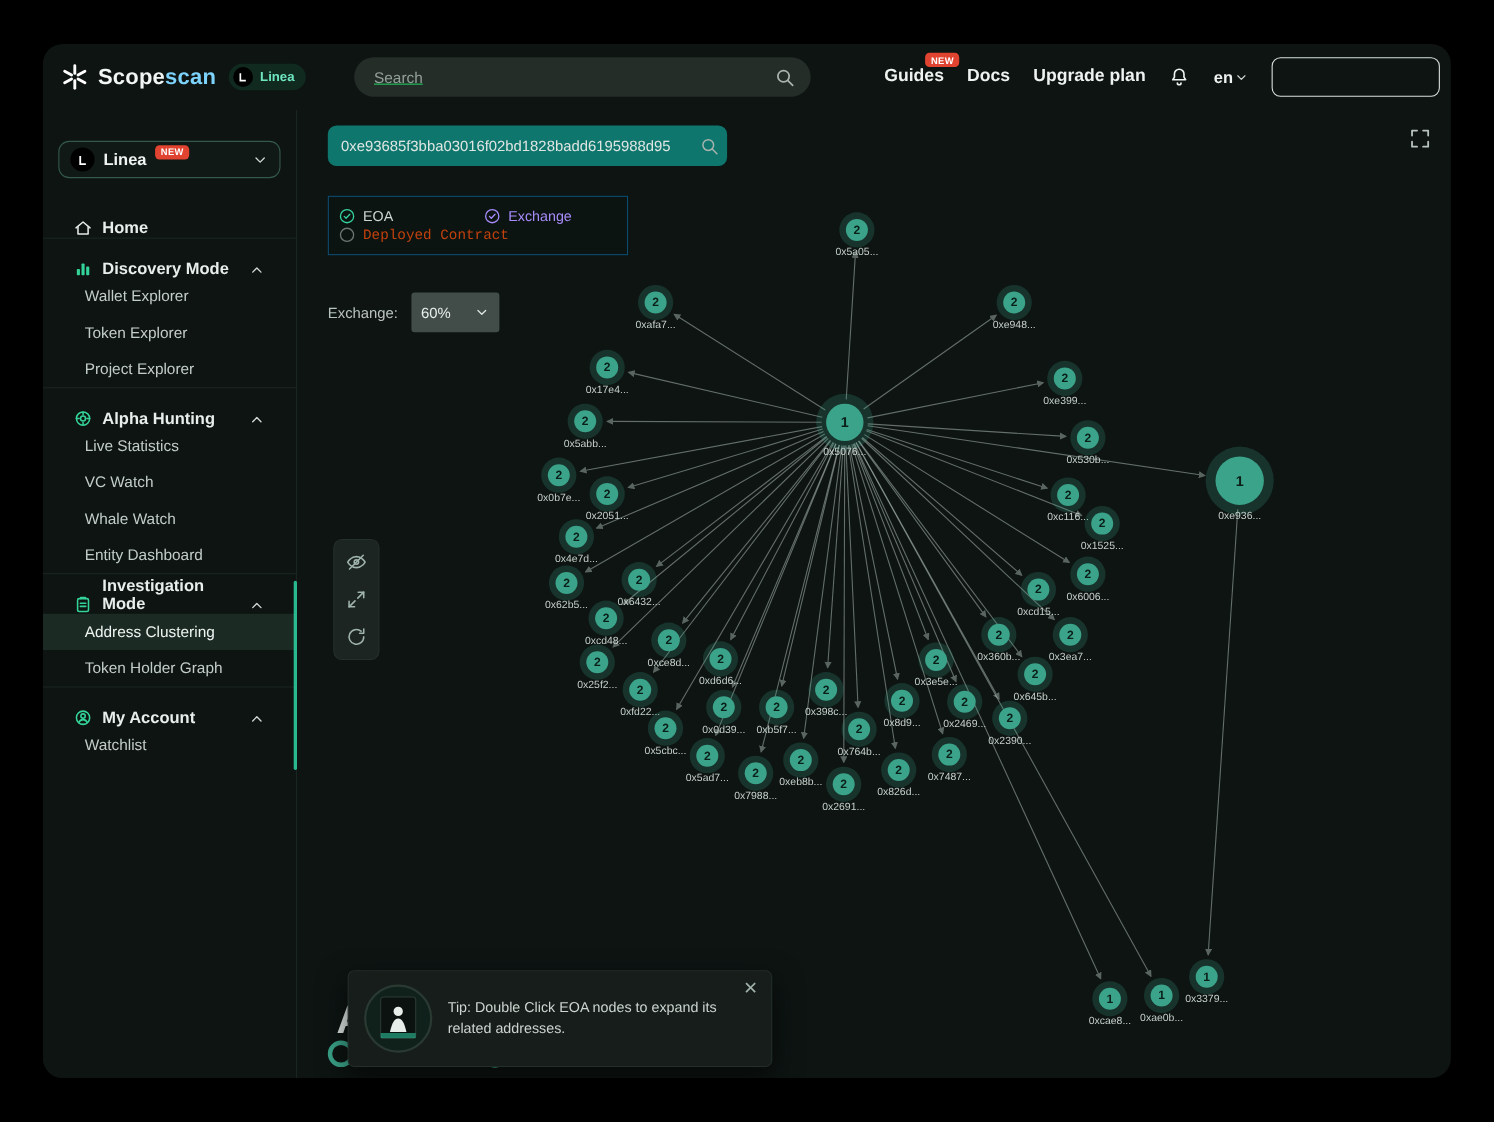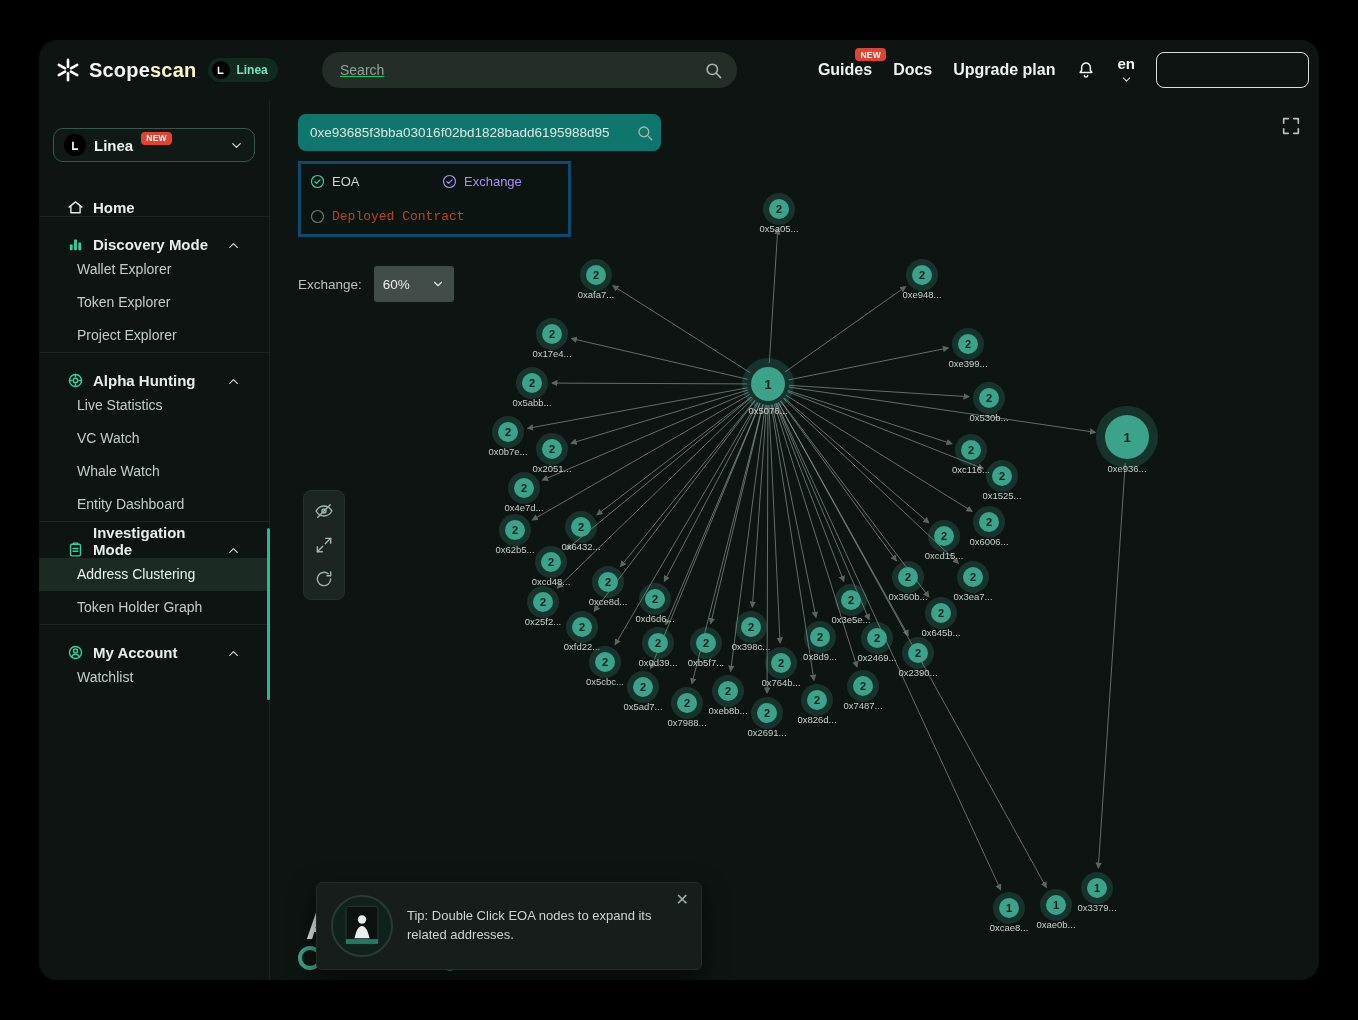--- a/index.html
+++ b/index.html
@@ -7,41 +7,41 @@
               font-family:"Liberation Sans", sans-serif; }
   .app { position:absolute; left:39px; top:40px; width:1280px; height:940px;
          background:#0d1412; border-radius:18px; overflow:hidden; }
 
   
   header { position:absolute; top:0; left:0; right:0; height:60px;
            display:flex; align-items:center; padding:0 8px 0 16px; z-index:20; }
   .logo-group { display:flex; align-items:center; gap:8px; }
   .logo-icon { width:26px; height:26px; display:flex; }
   .logo-text { font-size:20px; font-weight:800; color:#f2f6f4; letter-spacing:.2px; }
-  .logo-text .green { color:#fef9c3; }
+  .logo-text .green { color:#7dd3fc; }
   .chain-pill { display:flex; align-items:center; gap:6px; background:#11criptive;
                 background:#112a20; border-radius:14px; padding:3px 10px 3px 4px;
                 font-size:12px; font-weight:700; color:#6ee7c0; margin-left:4px; }
   .chain-dot { width:18px; height:18px; border-radius:50%; background:#000;
                display:flex; align-items:center; justify-content:center; }
   .search-pill { position:absolute; left:283px; top:12px; width:415px; height:36px;
                  background:#252d29; border-radius:18px; display:flex; align-items:center;
                  padding:0 14px 0 18px; }
   .search-pill input { flex:1; background:transparent; border:none; outline:none;
                  color:#22c55e; font-size:14px; font-family:inherit;text-decoration:underline; }
   .search-pill input::placeholder { color:#93a09a; }
   .header-right { margin-left:auto; display:flex; align-items:center; gap:21px; padding-right:2px; }
   .nav-item { font-size:16px; font-weight:600; color:#eef3f0; cursor:pointer;
               position:relative; text-decoration:none; white-space:nowrap; }
   .new-badge { background:#e0432f; color:#fff; font-size:8.5px; font-weight:700;
                padding:1.5px 5px; border-radius:4px; letter-spacing:.3px; }
   .new-badge.floating { position:absolute; top:-13px; right:-14px; }
   .bell { width:20px; height:20px; display:flex; cursor:pointer; }
   .lang { display:flex; align-items:center; gap:1px; font-size:15px; color:#eef3f0;
-          font-weight:600; cursor:pointer;flex-direction:column; }
+          font-weight:600; cursor:pointer; }
   .wallet-btn { width:153px; height:36px; border:1px solid #d9e1dd; border-radius:8px;
                 background:transparent; cursor:pointer; }
 
   
   .sidebar { position:absolute; left:0; top:60px; bottom:0; width:231px;
              border-right:1px solid #1a2421; z-index:15; background:#0d1412; }
   .network-select { margin:28px 14px 0; height:34px; border:1px solid #34584a;
                     border-radius:10px; background:#101916; display:flex;
                     align-items:center; gap:8px; padding:0 10px; cursor:pointer; }
   .linea-logo { width:22px; height:22px; border-radius:50%; background:#000;
@@ -69,22 +69,22 @@
 
   .address-box { position:absolute; left:28px; top:14px; width:363px; height:37px;
                  background:#0f766e; border-radius:8px; display:flex; align-items:center;
                  padding:0 30px 0 12px; z-index:6; cursor:text; }
   .address-text { font-size:13.5px; color:#dfe6e2; white-space:nowrap; overflow:hidden; }
   .address-search-icon { position:absolute; right:7px; width:18px; height:18px; display:flex; }
 
   .fullscreen-btn { position:absolute; left:1010px; top:15px; width:22px; height:22px;
                     display:flex; cursor:pointer; z-index:6; }
 
-  .legend-box { position:absolute; left:28px; top:61px; width:273px; height:76px;
-                border:3px solid #0c4a6e; background:rgba(13,20,18,.55); z-index:6; }
+  .legend-box { position:absolute; left:28px; top:78px; width:273px; height:54px;
+                border:1px solid #0c4a6e; background:rgba(13,20,18,.55); z-index:6; }
   .leg-entry { position:absolute; display:flex; align-items:center; gap:7px;
                font-size:13px; cursor:pointer; }
   .leg-icon { width:15px; height:15px; display:flex; }
   .leg-eoa      { left:9px;  top:10px; color:#cdd6d2; }
   .leg-exchange { left:141px; top:10px; color:#a78bfa; }
   .leg-deployed { left:9px;  bottom:10px; color:#c2410c;font-family:Liberation Mono, monospace; }
 
   .certainty { position:absolute; left:28px; top:166px; z-index:6; display:flex;
                align-items:center; gap:12px; }
   .certainty-label { font-size:13.5px; color:#b9c3be; }

